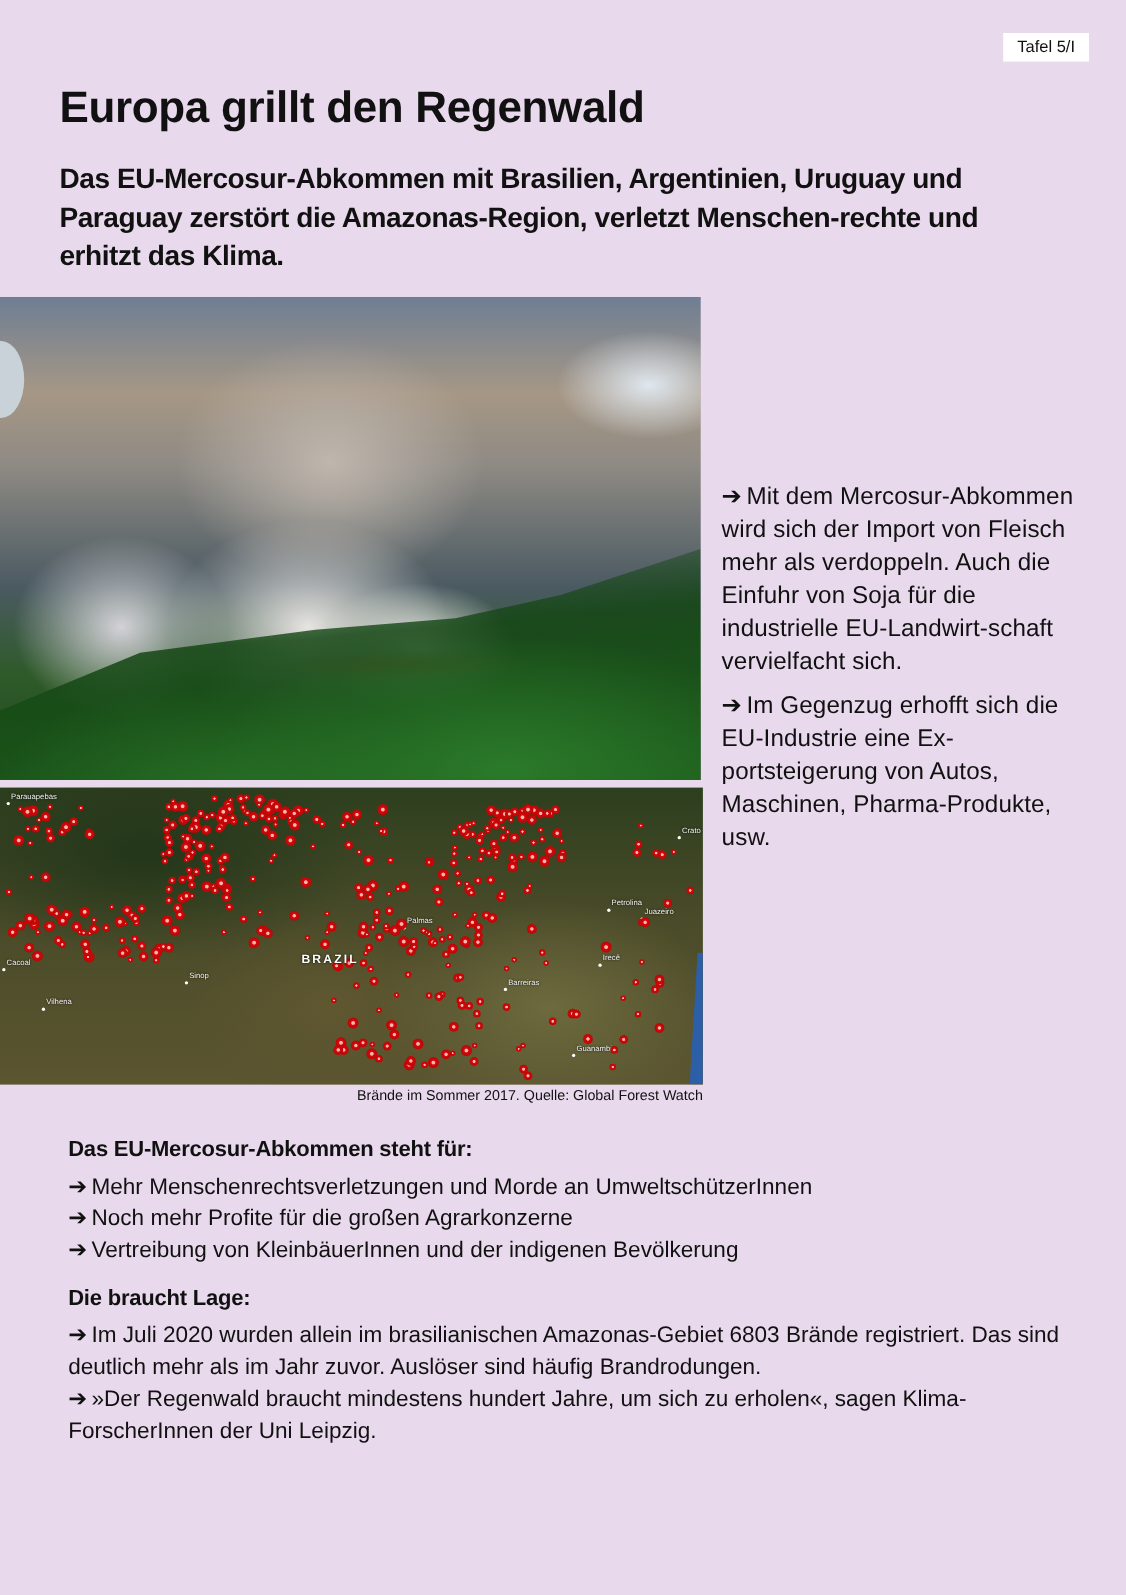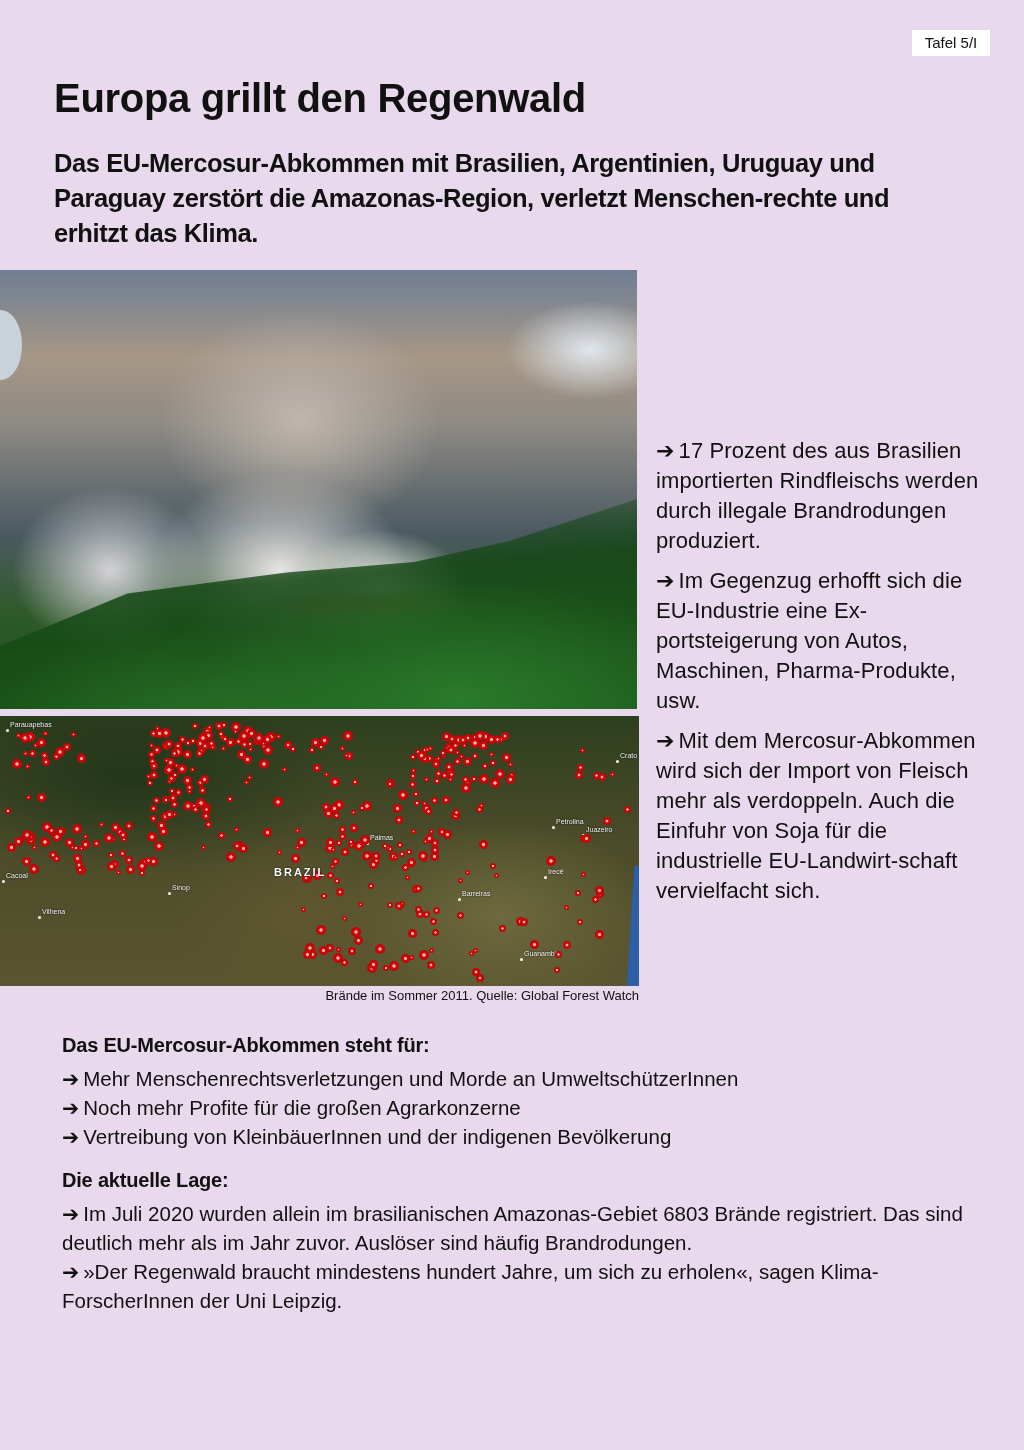--- a/index.html
+++ b/index.html
@@ -545,37 +545,36 @@
     <div class="dot" style="width: 5px; height: 5px; left: 610px; top: 56px;"></div>
     <div class="dot" style="width: 8px; height: 8px; left: 603px; top: 101px;"></div>
     <div class="dot" style="width: 5px; height: 5px; left: 580px; top: 32px;"></div>
     <div class="dot" style="width: 7px; height: 7px; left: 624px; top: 90px;"></div>
     <div class="dot" style="width: 9px; height: 9px; left: 582px; top: 118px;"></div>
     <div class="dot" style="width: 8px; height: 8px; left: 598px; top: 57px;"></div>
     <div class="dot" style="width: 7px; height: 7px; left: 577px; top: 48px;"></div>
   </div>
 <div class="country" style="position:absolute;left:274px;top:866px;font-size:11px;font-weight:bold;letter-spacing:2px;color:#fff;text-shadow:0 0 2px #000;">BRAZIL</div>
 
-<div class="caption">Brände im Sommer 2011. Quelle: Global Forest Watch</div>
+<div class="caption">Brände im Sommer 2017. Quelle: Global Forest Watch</div>
 
 <p class="quote">
 </p>
 
 <ul class="bullets">
-  <li><span class="arrow">➔</span><span>17 Prozent des aus Brasilien importierten Rindfleischs werden durch illegale Brandrodungen produziert.</span></li>
+  <li><span class="arrow">➔</span><span>Mit dem Mercosur-Abkommen wird sich der Import von Fleisch mehr als verdoppeln. Auch die Einfuhr von Soja für die industrielle EU-Landwirt-schaft vervielfacht sich.</span></li>
   <li><span class="arrow">➔</span><span>Im Gegenzug erhofft sich die EU-Industrie eine Ex-portsteigerung von Autos, Maschinen, Pharma-Produkte, usw.</span></li>
-  <li><span class="arrow">➔</span><span>Mit dem Mercosur-Abkommen wird sich der Import von Fleisch mehr als verdoppeln. Auch die Einfuhr von Soja für die industrielle EU-Landwirt-schaft vervielfacht sich.</span></li>
 </ul>
 
 <div class="lower">
   <h3>Das EU-Mercosur-Abkommen steht für:</h3>
   <ul>
     <li><span class="arrow">➔</span><span>Mehr Menschenrechtsverletzungen und Morde an UmweltschützerInnen</span></li>
     <li><span class="arrow">➔</span><span>Noch mehr Profite für die großen Agrarkonzerne</span></li>
     <li><span class="arrow">➔</span><span>Vertreibung von KleinbäuerInnen und der indigenen Bevölkerung</span></li>
   </ul>
 
-  <h3 class="sec2">Die aktuelle Lage:</h3>
+  <h3 class="sec2">Die braucht Lage:</h3>
   <ul>
     <li><span class="arrow">➔</span><span>Im Juli 2020 wurden allein im brasilianischen Amazonas-Gebiet 6803 Brände registriert. Das sind deutlich mehr als im Jahr zuvor. Auslöser sind häufig Brandrodungen.</span></li>
     <li><span class="arrow">➔</span><span>»Der Regenwald braucht mindestens hundert Jahre, um sich zu erholen«, sagen Klima-ForscherInnen der Uni Leipzig.</span></li>
   </ul>
 </div>
 
 </body></html>

